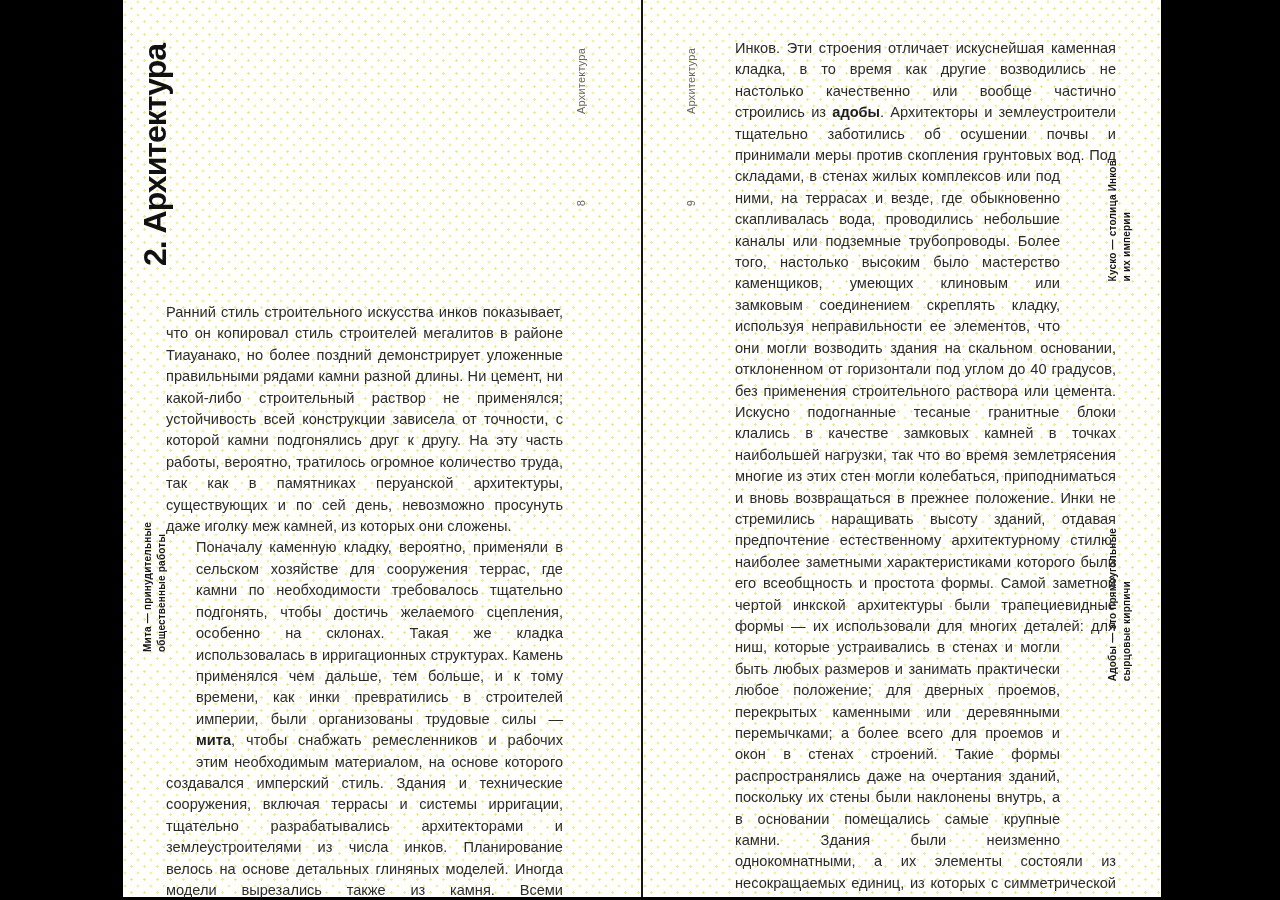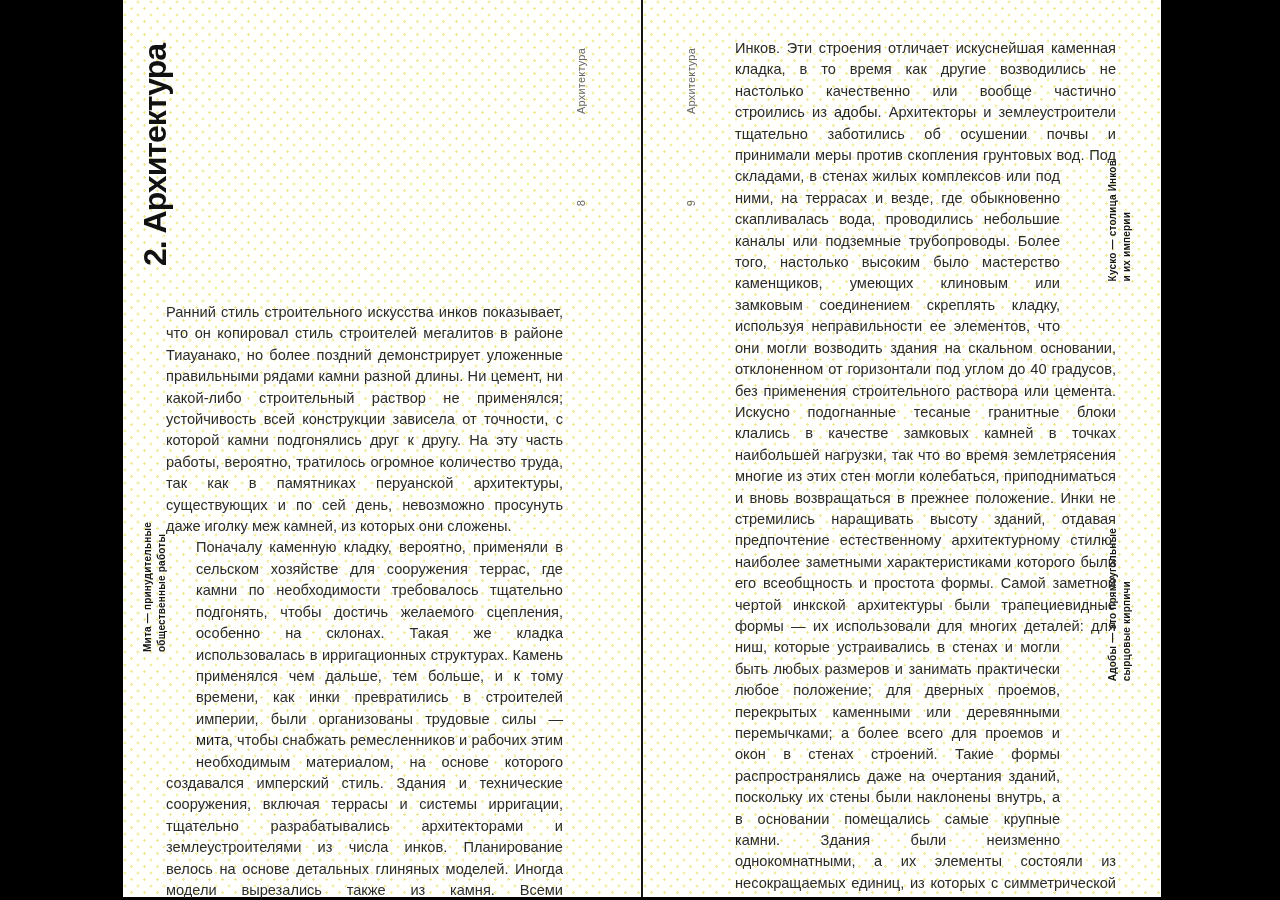--- a/index.html
+++ b/index.html
@@ -55,21 +55,21 @@
   .body-text {
     position: absolute;
     color: #2b2b2b;
     font-size: 14.6px;
     line-height: 21.4px;
     text-align: justify;
   }
   .page-left  .body-text { left: 43px; top: 302px; width: 397px; }
   .page-right .body-text { left: 92px; top: 38px;  width: 381px; }
   .body-text p { margin: 0; }
-  .body-text b { font-weight: normal; color: #1d1d1d; }
+  .body-text b { font-weight: bold; color: #1d1d1d; }
   .sp { display: block; }
   .sp-left  { float: left;  }
   .sp-right { float: right; clear: right; }
 </style>
 </head>
 <body>
 
 <div class="spread">
 
   <div class="page page-left">

